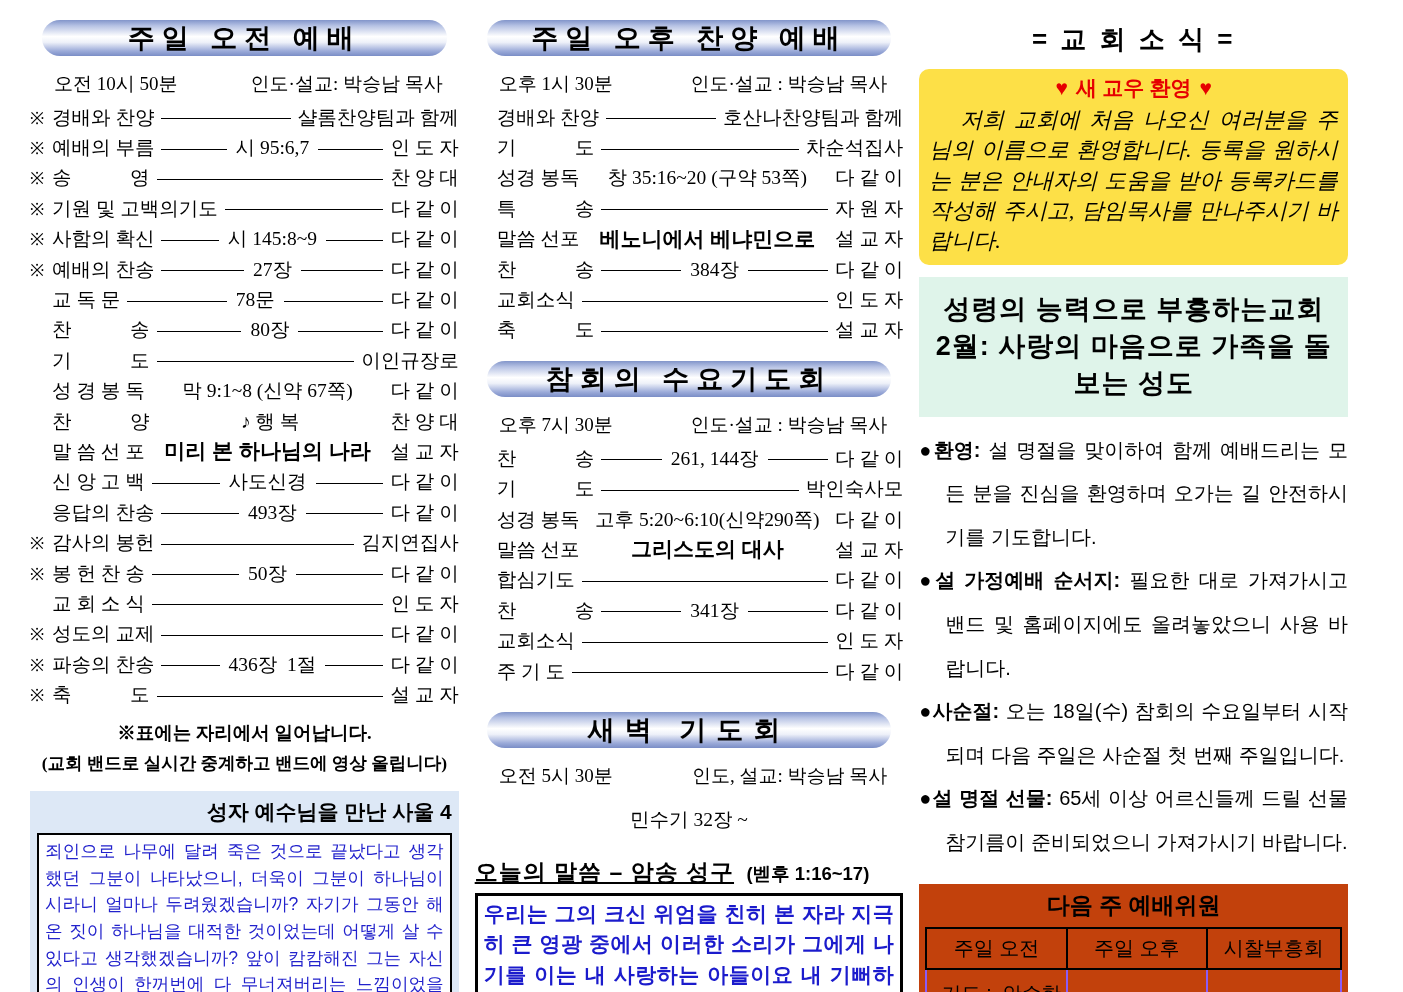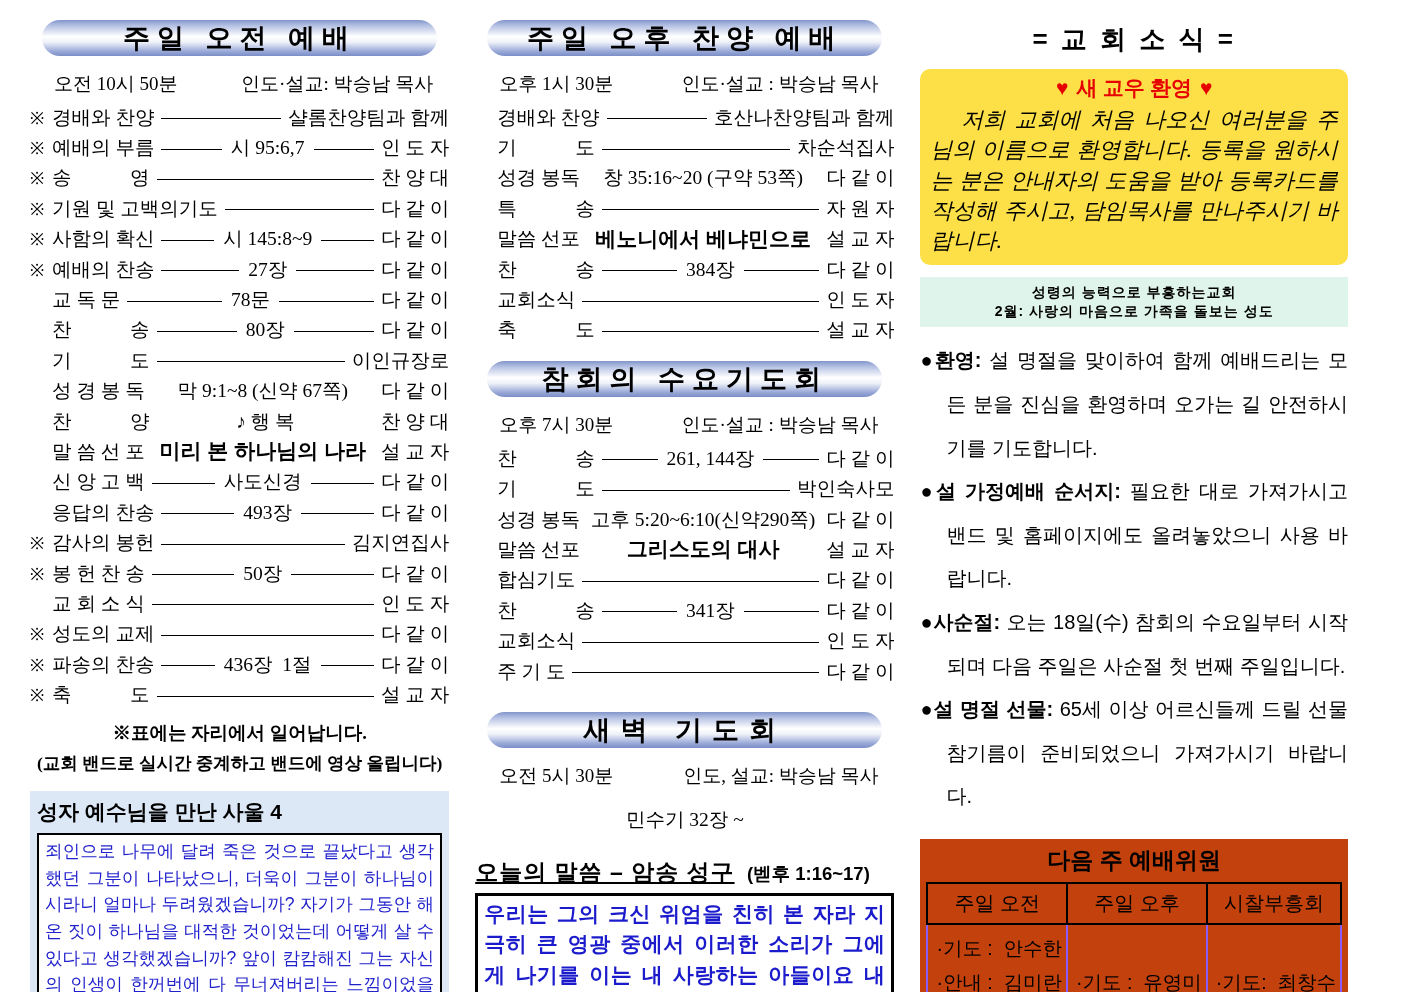--- a/index.html
+++ b/index.html
@@ -1,18 +1,18 @@
 <!DOCTYPE html>
 <html><head>
 <meta charset="utf-8">
 <style>
   * { box-sizing: border-box; margin: 0; padding: 0; }
   html,body { background:#ffffff; }
   body { width:1403px; height:992px; font-family:"Liberation Serif", serif; color:#000; }
-  .page { width:1374px; height:992px; background:#fff; display:flex; gap:26px; padding:14px 26px 10px 30px; overflow:hidden; }
+  .page { width:1374px; height:992px; background:#fff; display:flex; gap:16px; padding:14px 26px 10px 30px; overflow:hidden; }
   .col { width:437px; display:flex; flex-direction:column; }
 
   
   .banner {
     height:41px; border-radius:21px; margin:6px 12px 6px 12px;
     background:linear-gradient(180deg,#8295ca 0%,#b6c2e4 16%,#ffffff 46%,#eef1f9 62%,#9cabd9 86%,#7a8dc6 100%);
     display:flex; align-items:center; justify-content:center;
     font-family:"Liberation Sans",sans-serif; font-weight:bold; font-size:27px; letter-spacing:7px; color:#000;
   }
   .banner.wide { letter-spacing:10px; }
@@ -26,43 +26,43 @@
   .row .line { flex:1 1 auto; border-top:1.6px solid #000; margin:3px 7px 0 7px; min-width:12px; }
   .row .center { white-space:pre; padding:0 2px; }
   .row .centerflex { flex:1 1 auto; text-align:center; white-space:pre; }
   .row .cbold { font-family:"Liberation Sans",sans-serif; font-weight:bold; font-size:21px; }
   .row .right { white-space:pre; flex:none; text-align:right; }
 
   .note1 { text-align:center; font-weight:bold; font-size:18.5px; margin-top:10px; }
   .note2 { text-align:center; font-weight:bold; font-size:17.5px; margin-top:6px; }
 
   .story { background:#dde8f6; margin-top:16px; padding:5px 7px 9px 7px; }
-  .story-title { text-align:left; font-family:"Liberation Sans",sans-serif; font-weight:bold; font-size:21px; padding:2px 0 7px 0; }
+  .story-title { text-align:right; font-family:"Liberation Sans",sans-serif; font-weight:bold; font-size:21px; padding:2px 0 7px 0; }
   .story-body { background:#fff; border:2.5px solid #000; color:#2222cc; font-family:"Liberation Sans",sans-serif;
                 font-size:17.6px; line-height:1.52; padding:3px 6px; text-align:justify; text-align-last:left; }
 
   .dawn-passage { text-align:center; font-size:19.5px; margin-top:12px; }
 
   .verse { margin-top:24px; }
   .verse-title { font-family:"Liberation Sans",sans-serif; font-weight:bold; font-size:23px; }
   .verse-title .main { text-decoration:underline; letter-spacing:1px; }
   .verse-title .ref { font-size:18.5px; margin-left:6px; }
   .verse-body { margin-top:5px; border:3px solid #000; background:#fff; color:#1b1bcc;
                 font-family:"Liberation Sans",sans-serif; font-weight:bold; font-size:21px;
                 line-height:1.44; padding:3px 6px; text-align:justify; text-align-last:left; letter-spacing:0.5px; }
 
   .news-header { text-align:center; font-family:"Liberation Sans",sans-serif; font-weight:bold;
                  font-size:26px; letter-spacing:3px; margin:8px 0 12px 0; }
   .welcome { background:#fde047; border-radius:10px; padding:5px 10px 8px 10px; }
   .welcome-title { text-align:center; color:#e60000; font-weight:bold; font-size:21px; padding-bottom:3px; }
   .welcome-title .heart { margin:0 8px; }
   .welcome-body { font-size:22px; line-height:1.38; text-indent:1.4em; text-align:justify; text-align-last:left;font-style:italic; }
 
-  .motto { background:#dff4ea; margin-top:12px; padding:6px 4px; text-align:center;
-           font-family:"Liberation Sans",sans-serif; font-weight:bold; font-size:14px; line-height:1.38; letter-spacing:1px; }
+  .motto { background:#dff4ea; margin-top:12px; padding:14px 4px; text-align:center;
+           font-family:"Liberation Sans",sans-serif; font-weight:bold; font-size:27px; line-height:1.38; letter-spacing:1px; }
 
   .news-items { margin-top:12px; font-family:"Liberation Sans",sans-serif; font-size:20px; line-height:2.18; }
   .news-item { padding-left:26px; text-indent:-26px; text-align:justify; text-align-last:left; }
   .news-item .nlabel { font-weight:bold; }
 
   .committee { background:#c2410c; margin-top:20px; padding:4px 6px 8px 6px; }
   .committee-title { text-align:center; font-family:"Liberation Sans",sans-serif; font-weight:bold; font-size:23px; padding:2px 0 6px 0; }
   .committee table { width:100%; border-collapse:collapse; font-size:19.5px; font-family:"Liberation Sans",sans-serif; }
   .committee th { border:2px solid #000; padding:6px 2px; font-weight:normal; font-size:20px; text-align:center; }
   .committee td { border:2px solid #8b5cf6; padding:6px 4px 6px 8px; vertical-align:middle; }

